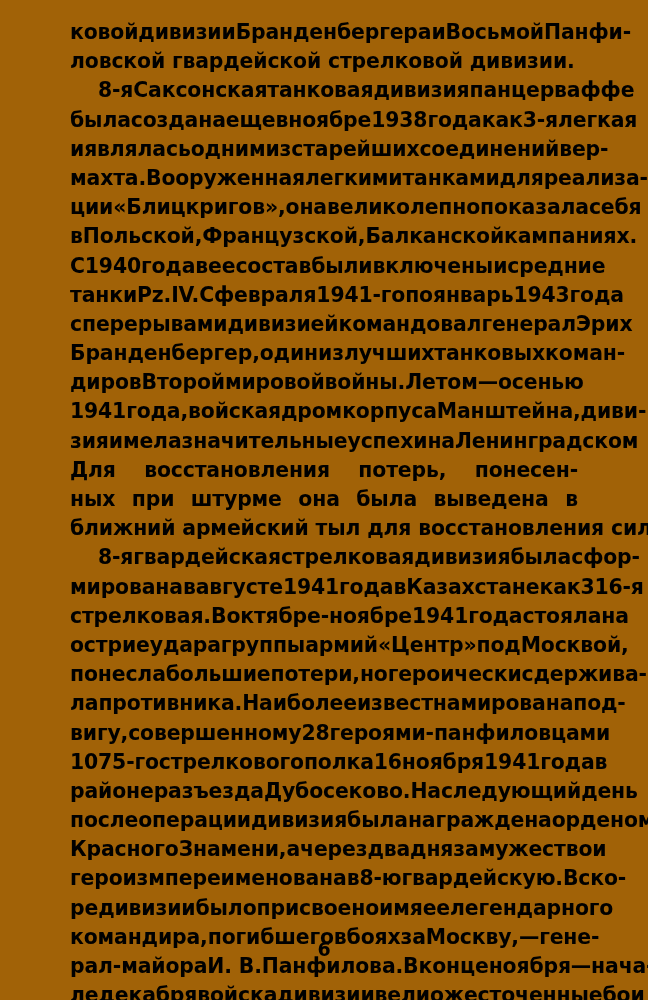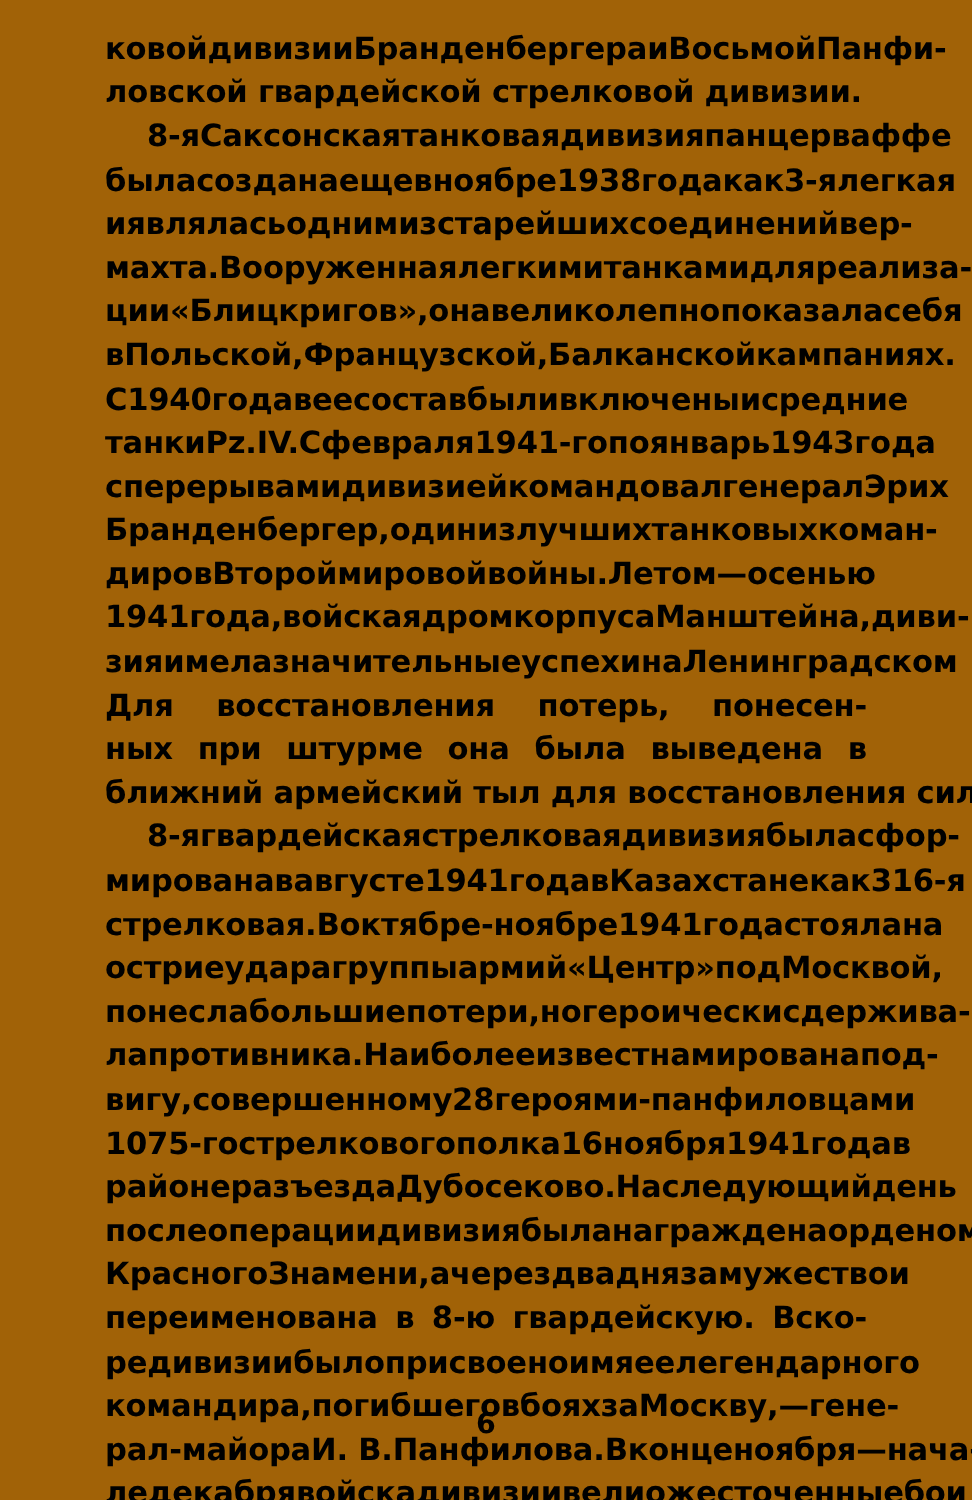--- a/index.html
+++ b/index.html
@@ -321,20 +321,21 @@
         <span class="w">Знамени,</span>
         <span class="w">а</span>
         <span class="w">через</span>
         <span class="w">два</span>
         <span class="w">дня</span>
         <span class="w">за</span>
         <span class="w">мужество</span>
         <span class="w">и</span>
       </div>
       <div class="line just">
+        <span class="w">героизм</span>
         <span class="w">переименована</span>
         <span class="w">в</span>
         <span class="w">8-ю</span>
         <span class="w">гвардейскую.</span>
         <span class="w">Вско-</span>
       </div>
       <div class="line just">
         <span class="w">ре</span>
         <span class="w">дивизии</span>
         <span class="w">было</span>

